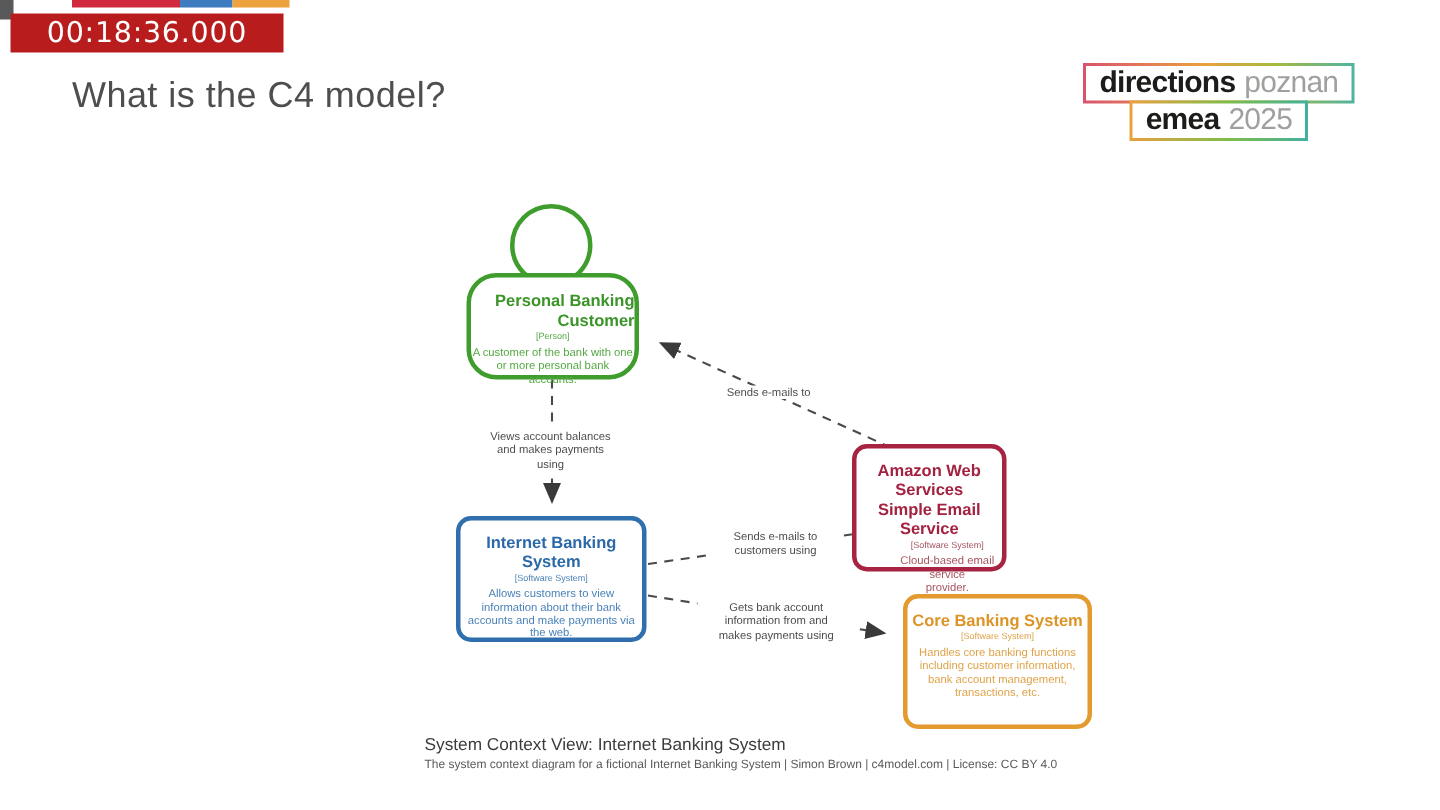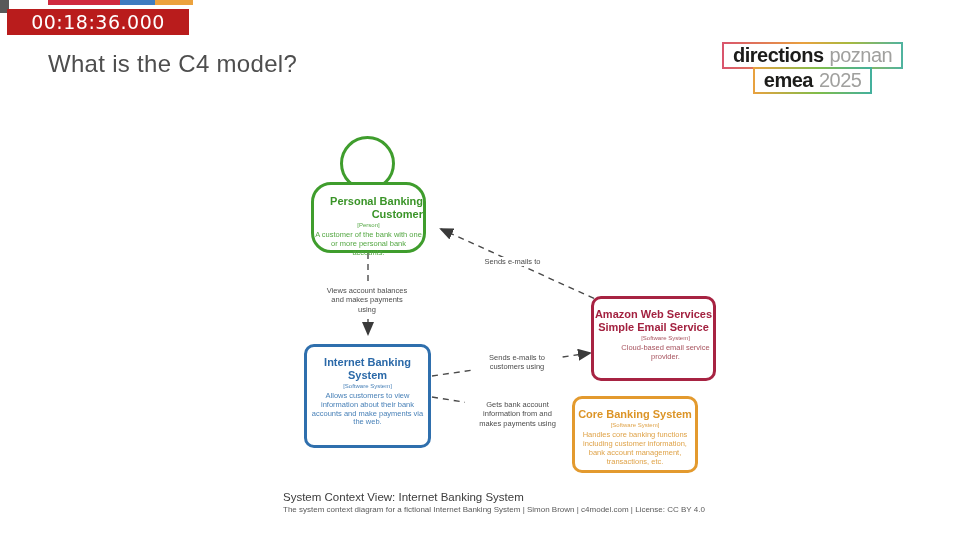--- a/index.html
+++ b/index.html
@@ -37,27 +37,27 @@
   svg.edges { position:absolute; left:0; top:0; width:960px; height:540px; pointer-events:none; }
   
   .node { position:absolute; background:#ffffff; box-sizing:border-box; text-align:center; z-index:2; }
   .person-head {
     position:absolute; left:340px; top:136px; width:55px; height:55px;
     border:3px solid #3f9d2d; border-radius:50%; background:#ffffff; z-index:1; box-sizing:border-box;
   }
   .person-body { left:311px; top:182px; width:115px; height:71px; border:3px solid #3f9d2d; border-radius:20px; }
   .node-green  .node-title { color:#3a9428; }
   .node-green  .node-meta, .node-green .node-desc { color:#55a844; }
-  .node-blue   { left:304px; top:344px; width:127px; height:104px; border:3px solid #2f6fad; border-radius:10px; }
+  .node-blue   { left:304px; top:344px; width:127px; height:84px; border:3px solid #2f6fad; border-radius:10px; }
   .node-blue   .node-title { color:#2b69a8; }
   .node-blue   .node-meta, .node-blue .node-desc { color:#4a82b8; }
-  .node-crimson{ left:591px; top:296px; width:125px; height:85px; border:3px solid #a72342; border-radius:10px; }
+  .node-crimson{ left:568px; top:296px; width:103px; height:85px; border:3px solid #a72342; border-radius:10px; }
   .node-crimson .node-title { color:#a32240; }
   .node-crimson .node-meta, .node-crimson .node-desc { color:#a85560;margin-left:24px; }
-  .node-orange { left:572px; top:396px; width:126px; height:77px; border:3px solid #e39a2e; border-radius:10px; }
+  .node-orange { left:602px; top:396px; width:126px; height:90px; border:3px solid #e39a2e; border-radius:10px; }
   .node-orange .node-title { color:#dc9426; }
   .node-orange .node-meta, .node-orange .node-desc { color:#dfa349; }
   .node-title { font-size:11px; font-weight:bold; line-height:1.18; margin-top:9px; white-space:pre-line; }
   .person-body .node-title { margin-top:10px;text-align:right; }
   .node-meta  { font-size:6px; margin-top:1px; }
   .node-desc  { font-size:7.5px; line-height:1.18; margin-top:3px; white-space:pre-line; }
   
   .edge-label {
     position:absolute; z-index:3; background:#ffffff; color:#4d4d4d;
     font-size:7.5px; line-height:1.25; text-align:center; white-space:pre-line;

